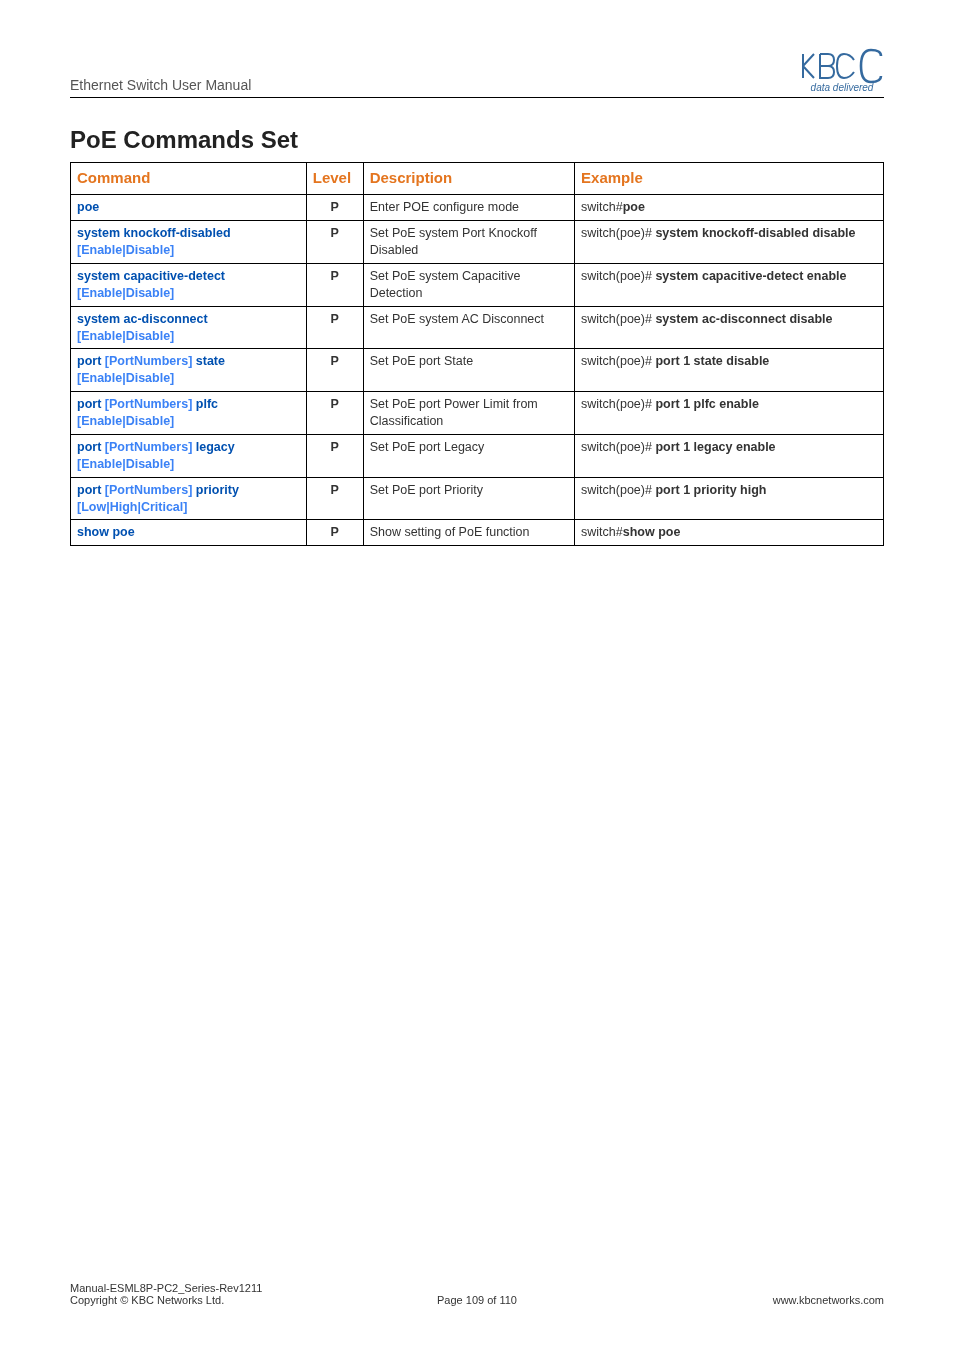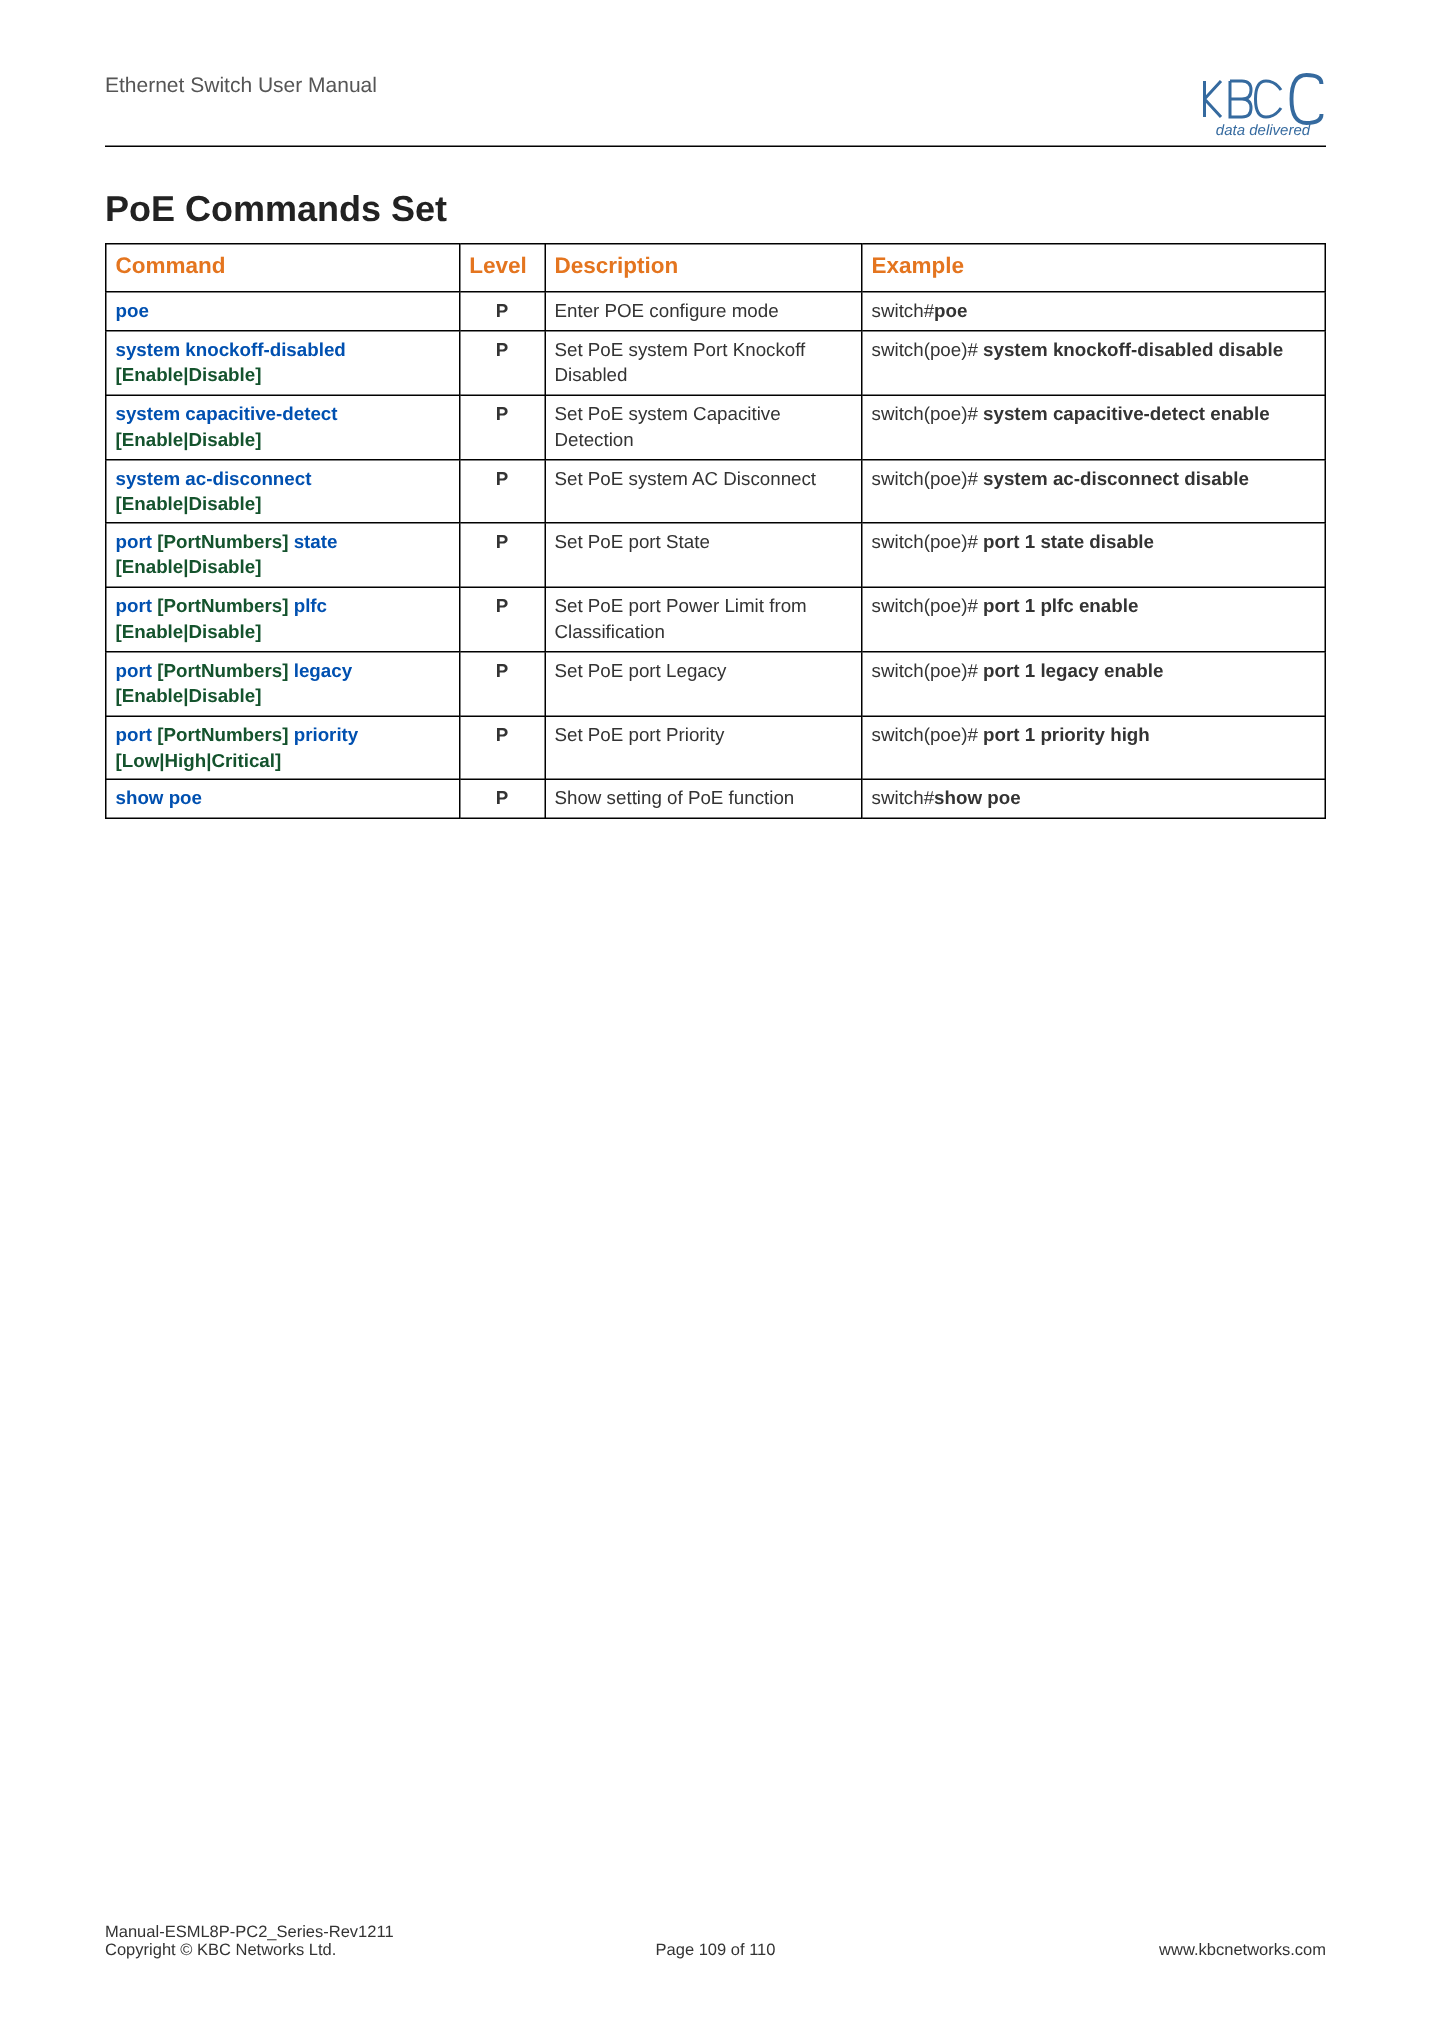--- a/index.html
+++ b/index.html
@@ -8,20 +8,21 @@
     background: #fff;
     color: #333;
     width: 954px;
     height: 1350px;
     position: relative;
     padding: 48px 70px 0 70px;
   }
   .header-row {
     display: flex;
     justify-content: space-between;
+    align-items: flex-end;
     border-bottom: 1.5px solid #000;
     padding-bottom: 4px;
     margin-bottom: 28px;
   }
   .header-title {
     font-size: 14px;
     color: #555;
   }
   .logo-block {
     display: flex;
@@ -60,29 +61,29 @@
     font-family: Tahoma, Verdana, sans-serif;
     font-size: 15px;
     padding: 5px 6px 6px;
     margin-left: 44px;
   }
   col.c-cmd   { width: 29%; }
   col.c-level { width: 7%; }
   col.c-desc  { width: 26%; }
   col.c-ex    { width: 38%; }
   .kw { color: #0050b0; font-weight: bold; }
-  .param { color: #14532d; font-weight: bold; }
+  .param { color: #3b82f6; font-weight: bold; }
   .level { text-align: center; font-weight: bold; }
   .footer {
     position: absolute;
     bottom: 44px;
     left: 70px;
     right: 70px;
     display: flex;
-    justify-content: flex-end;
+    justify-content: space-between;
     font-size: 11px;
     color: #333;
   }
   .footer .col { flex: 1; }
   .footer .col.center { text-align: center; }
   .footer .col.right  { text-align: right; }
 </style>
 </head>
 <body>
 

